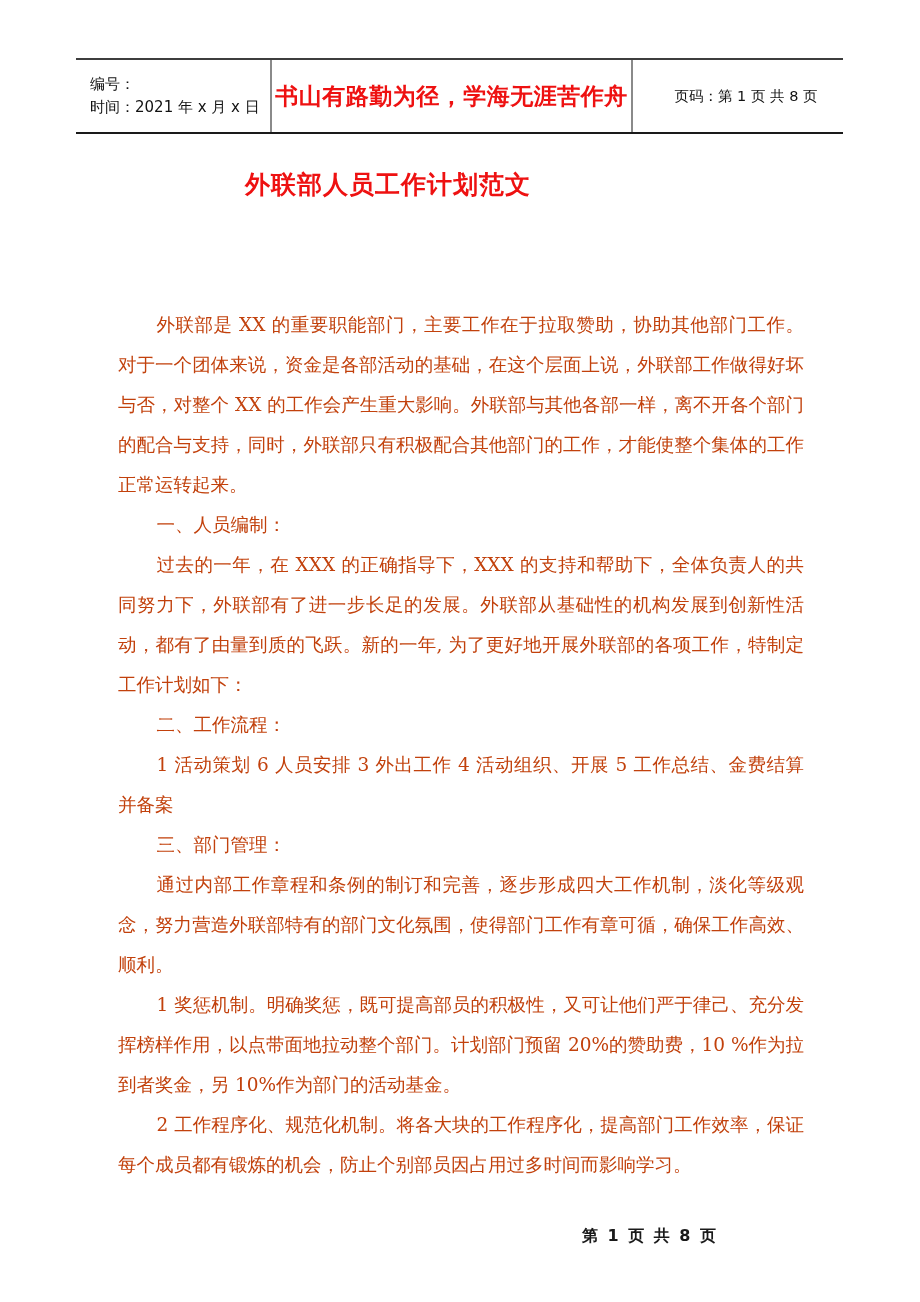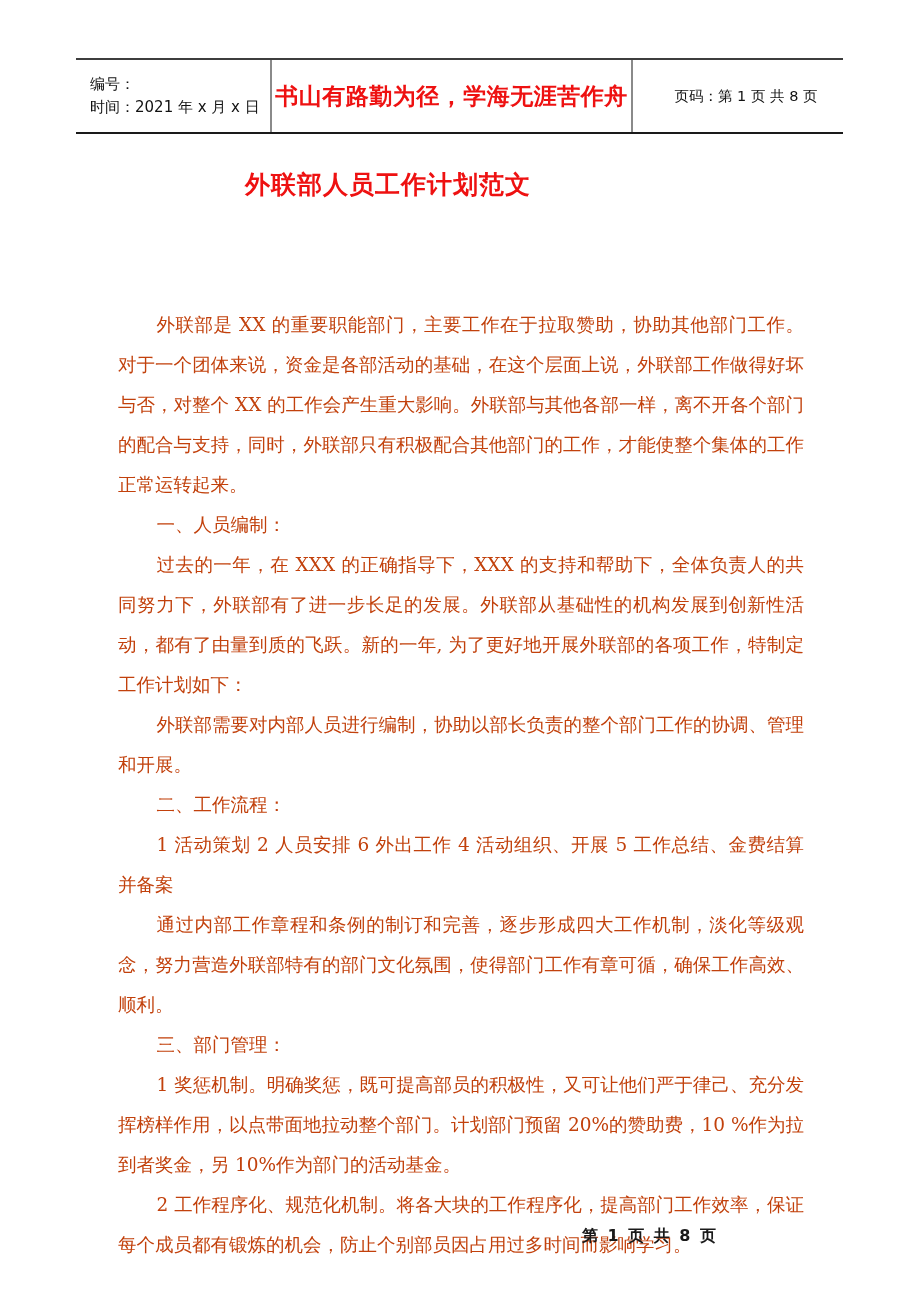--- a/index.html
+++ b/index.html
@@ -148,25 +148,24 @@
     </div>
 
   </div>
 
   <div class="doc-title">外联部人员工作计划范文</div>
 
   <div class="doc-body">
     <p class="para">外联部是 XX 的重要职能部门，主要工作在于拉取赞助，协助其他部门工作。对于一个团体来说，资金是各部活动的基础，在这个层面上说，外联部工作做得好坏与否，对整个 XX 的工作会产生重大影响。外联部与其他各部一样，离不开各个部门的配合与支持，同时，外联部只有积极配合其他部门的工作，才能使整个集体的工作正常运转起来。</p>
     <p class="para">一、人员编制：</p>
     <p class="para">过去的一年，在 XXX 的正确指导下，XXX 的支持和帮助下，全体负责人的共同努力下，外联部有了进一步长足的发展。外联部从基础性的机构发展到创新性活动，都有了由量到质的飞跃。新的一年, 为了更好地开展外联部的各项工作，特制定工作计划如下：</p>
-    <p class="para">外联部需要对内部人员进行编制，协助以部长负责的整个部门工作的协调、管理和开展。</p>
     <p class="para">二、工作流程：</p>
-    <p class="para">1 活动策划 2 人员安排 6 外出工作 4 活动组织、开展 5 工作总结、金费结算并备案</p>
+    <p class="para">1 活动策划 6 人员安排 3 外出工作 4 活动组织、开展 5 工作总结、金费结算并备案</p>
+    <p class="para">三、部门管理：</p>
     <p class="para">通过内部工作章程和条例的制订和完善，逐步形成四大工作机制，淡化等级观念，努力营造外联部特有的部门文化氛围，使得部门工作有章可循，确保工作高效、顺利。</p>
-    <p class="para">三、部门管理：</p>
     <p class="para">1 奖惩机制。明确奖惩，既可提高部员的积极性，又可让他们严于律己、充分发挥榜样作用，以点带面地拉动整个部门。计划部门预留 20%的赞助费，10 %作为拉到者奖金，另 10%作为部门的活动基金。</p>
     <p class="para">2  工作程序化、规范化机制。将各大块的工作程序化，提高部门工作效率，保证每个成员都有锻炼的机会，防止个别部员因占用过多时间而影响学习。</p>
   </div>
 
   <div class="doc-footer">
     <span>第 1 页  共 8 页</span>
   </div>
 
 </div>
 

